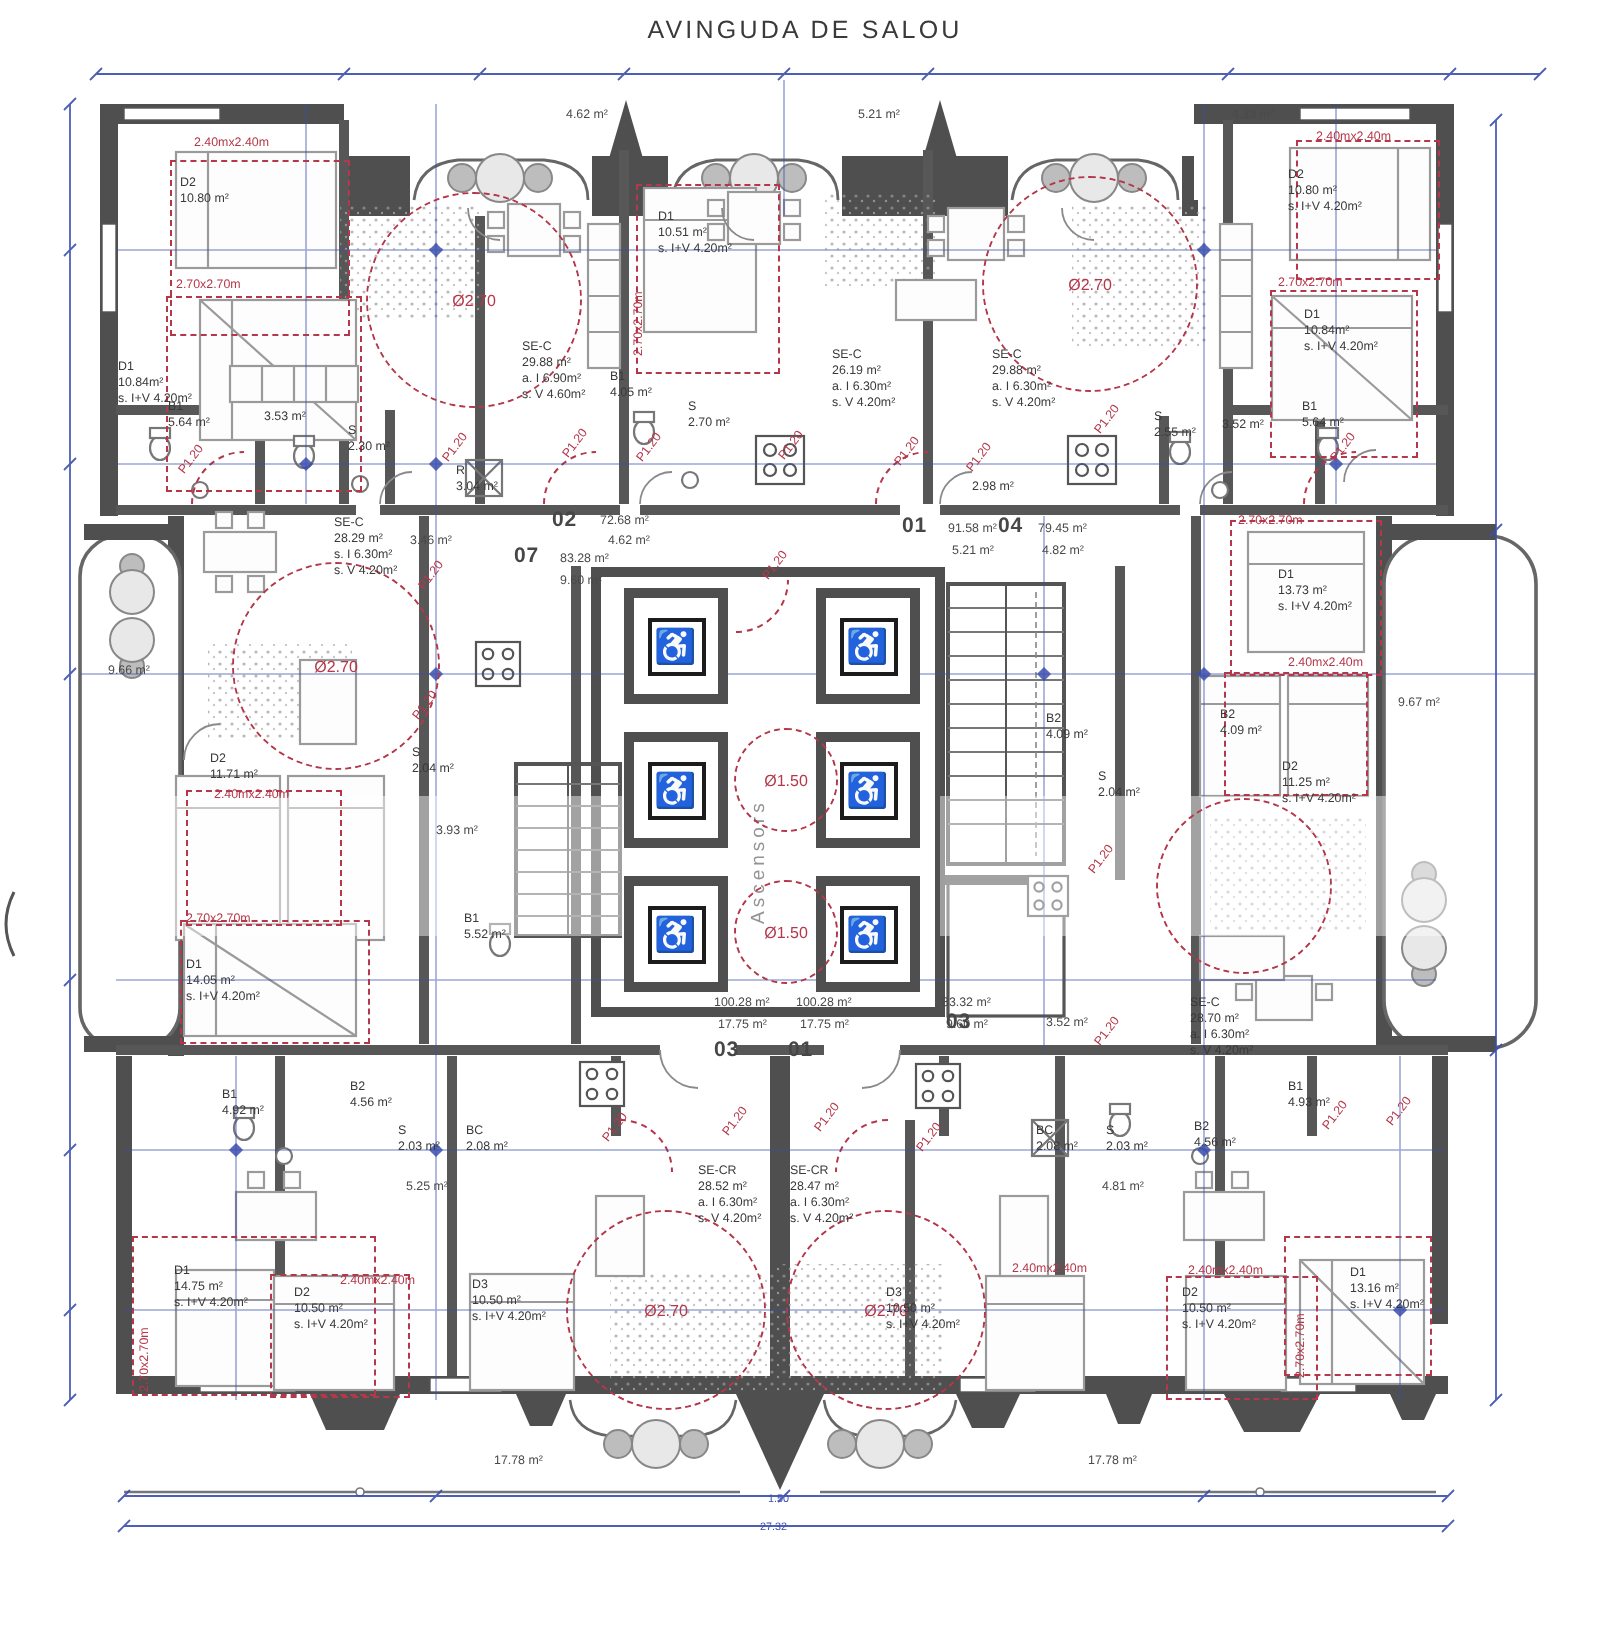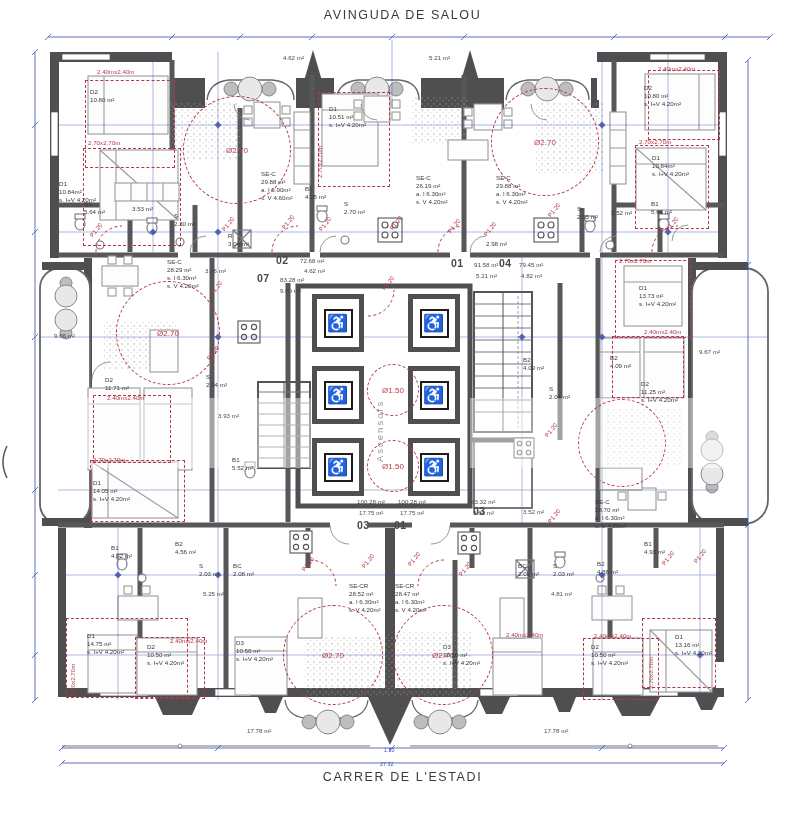--- a/index.html
+++ b/index.html
@@ -25,21 +25,20 @@
       display:flex;align-items:center;justify-content:center;font-size:17px;line-height:1;color:#111;}
   .asc{position:absolute;font-size:9.5px;letter-spacing:2px;color:#949494;
        transform:rotate(-90deg);transform-origin:0 0;}
 </style>
 </head>
 <body>
 
 <div id="stage">
 
   <div class="title" style="top:8px">AVINGUDA DE SALOU</div>
-  <div class="title" style="top:770px">CARRER DE L'ESTADI</div>
 
   <svg id="plan-svg" width="805" height="814" viewBox="0 0 805 814">
     <defs>
       <pattern id="spk" width="6" height="6" patternUnits="userSpaceOnUse">
         <circle cx="2" cy="2" r="0.8" fill="#9a9a9a"></circle>
         <circle cx="5" cy="4.5" r="0.6" fill="#b0b0b0"></circle>
       </pattern>
     </defs>
 
     <g fill="#4f4f4f">

